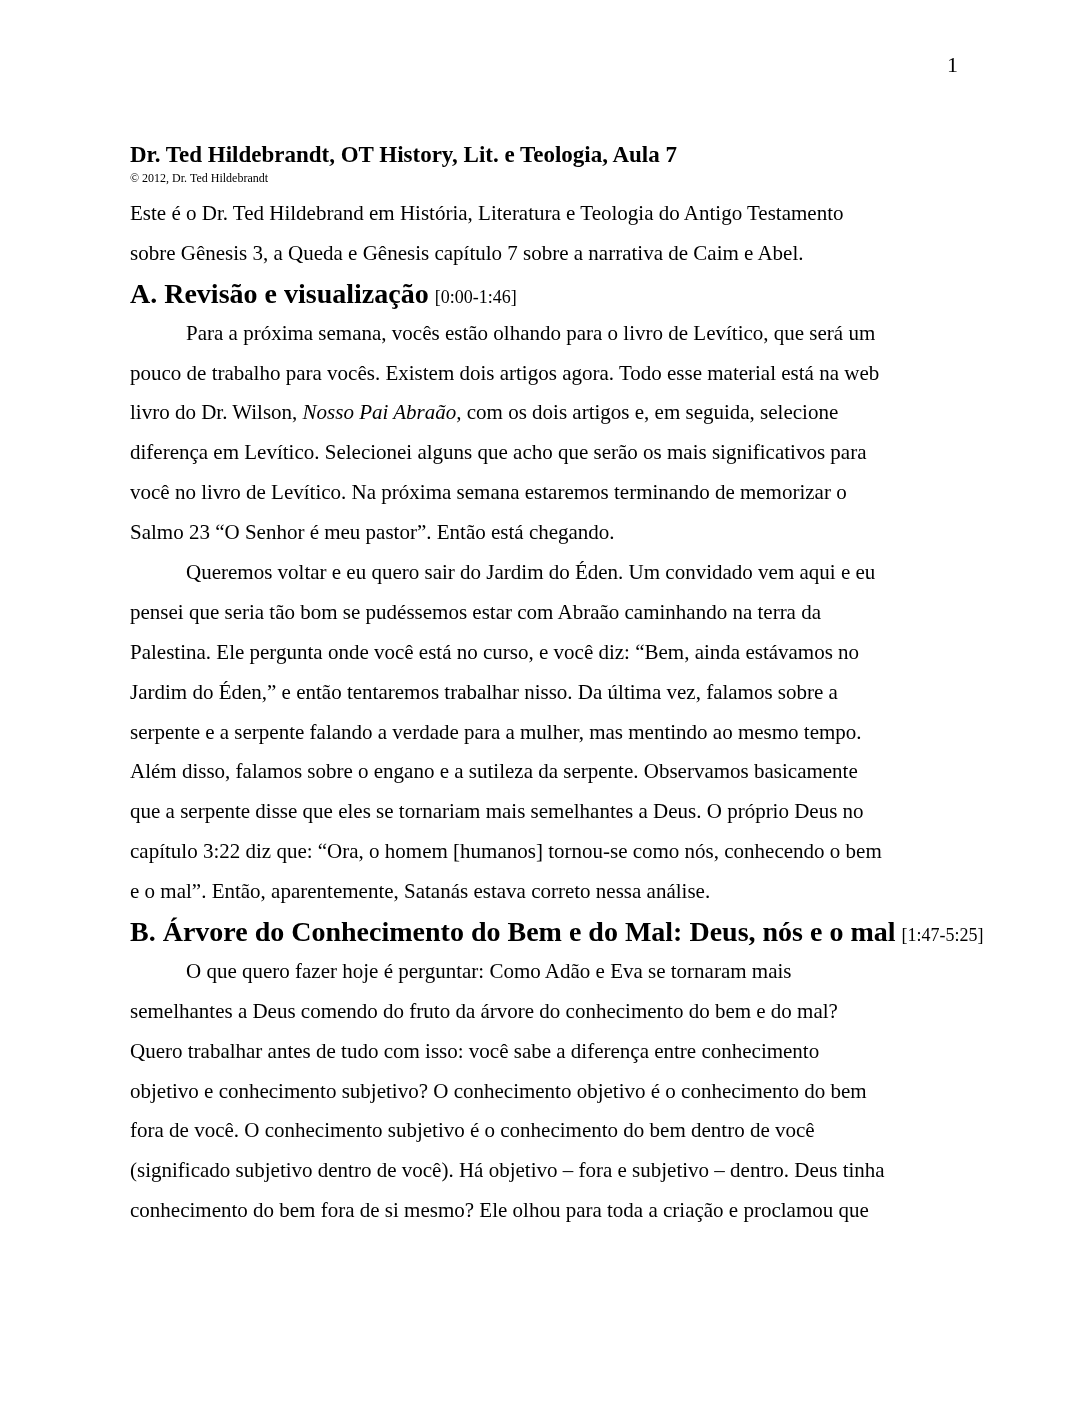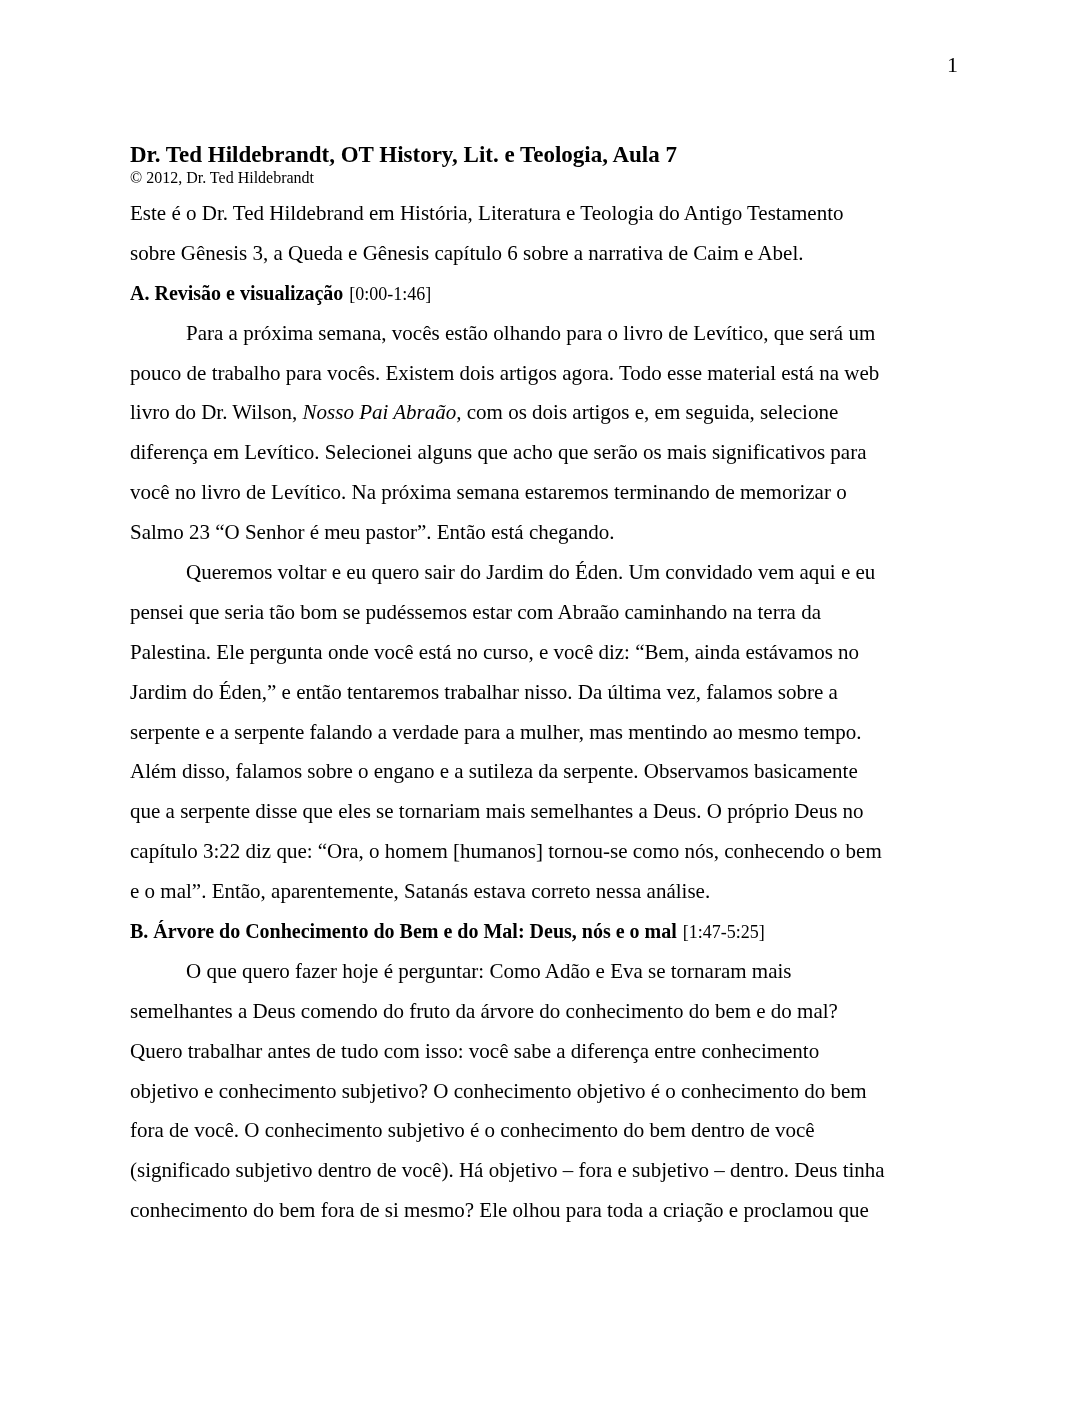--- a/index.html
+++ b/index.html
@@ -33,63 +33,63 @@
     font-size: 23px;
     font-weight: bold;
     line-height: 30px;
     white-space: nowrap;
     text-align: right;
   }
   .copyright {
     position: absolute;
     top: 168px;
     left: 130px;
-    font-size: 16px;
+    font-size: 12px;
     line-height: 20px;
     white-space: nowrap;
   }
   .doc-body {
     position: absolute;
     top: 194px;
     left: 130px;
     width: 830px;
     font-size: 21px;
     line-height: 39.9px;
   }
   .line {
     height: 39.9px;
     white-space: nowrap;
   }
   .line.indent {
     padding-left: 56px;
   }
   .heading-line .heading-text {
     font-weight: bold;
-    font-size: 20px;
+    font-size: 28px;
   }
   .heading-line .timestamp {
     font-size: 18px;
     margin-left: 6px;
     margin-top: 48px;
   }
   .italic {
     font-style: italic;
     margin-top: 25px;
   }
 </style>
 </head>
 <body>
 
 <div class="page">
   <div class="page-number">1</div>
   <h1 class="title">Dr. Ted Hildebrandt, OT History, Lit. e Teologia, Aula 7</h1>
   <div class="copyright">© 2012, Dr. Ted Hildebrandt</div>
   <div class="doc-body" id="doc-body">
       <div class="line"><span>Este é o Dr. Ted Hildebrand em História, Literatura e Teologia do Antigo Testamento</span></div>
-      <div class="line"><span>sobre Gênesis 3, a Queda e Gênesis capítulo 6 sobre a narrativa de Caim e Abel.</span></div>
+      <div class="line"><span>sobre Gênesis 3, a Queda e Gênesis capítulo 7 sobre a narrativa de Caim e Abel.</span></div>
       <div class="line heading-line"><span class="heading-text">A. Revisão e visualização</span><span class="timestamp">[0:00-1:46]</span></div>
       <div class="line indent"><span>Para a próxima semana, vocês estão olhando para o livro de Levítico, que será um</span></div>
       <div class="line"><span>pouco de trabalho para vocês. Existem dois artigos agora. Todo esse material está na web</span></div>
       <div class="line"><span>livro do Dr. Wilson, </span><span class="italic">Nosso Pai Abraão,</span><span> com os dois artigos e, em seguida, selecione</span></div>
       <div class="line"><span>diferença em Levítico. Selecionei alguns que acho que serão os mais significativos para</span></div>
       <div class="line"><span>você no livro de Levítico. Na próxima semana estaremos terminando de memorizar o</span></div>
       <div class="line"><span>Salmo 23 “O Senhor é meu pastor”. Então está chegando.</span></div>
       <div class="line indent"><span>Queremos voltar e eu quero sair do Jardim do Éden. Um convidado vem aqui e eu</span></div>
       <div class="line"><span>pensei que seria tão bom se pudéssemos estar com Abraão caminhando na terra da</span></div>
       <div class="line"><span>Palestina. Ele pergunta onde você está no curso, e você diz: “Bem, ainda estávamos no</span></div>

